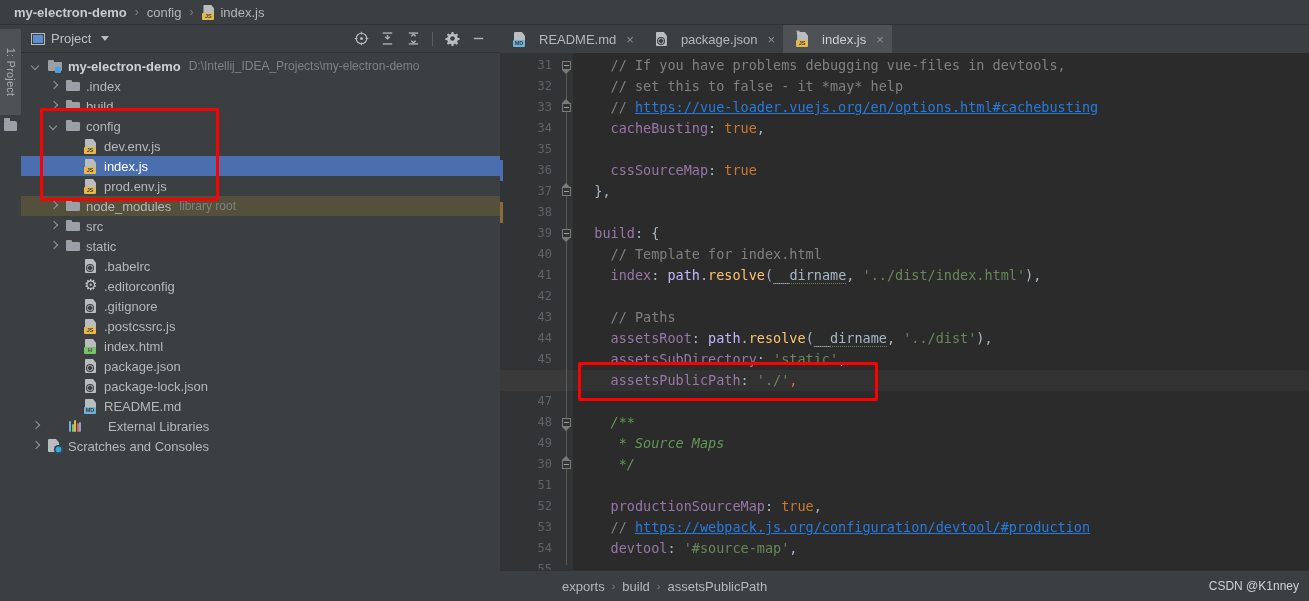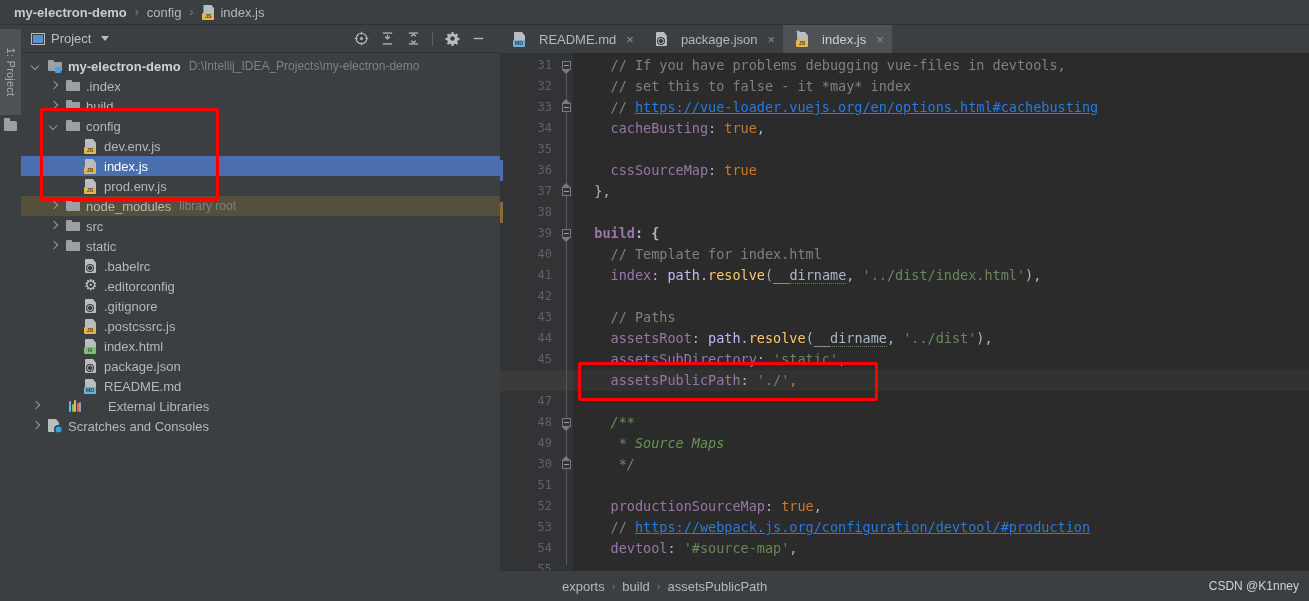--- a/index.html
+++ b/index.html
@@ -516,20 +516,25 @@
             </span>
             <span class="label">index.html</span>
           </div>
           <div class="row" style="padding-left: 46px;">
             <span class="arrow" style="margin-right: 6px;"></span>
             <span class="ico cfgfile"></span>
             <span class="label">package.json</span>
           </div>
           <div class="row" style="padding-left: 46px;">
             <span class="arrow" style="margin-right: 6px;"></span>
+            <span class="ico cfgfile"></span>
+            <span class="label">package-lock.json</span>
+          </div>
+          <div class="row" style="padding-left: 46px;">
+            <span class="arrow" style="margin-right: 6px;"></span>
             <span class="ico file">
               <span class="tag md">MD</span>
             </span>
             <span class="label">README.md</span>
           </div>
           <div class="row" style="padding-left: 10px; gap: 20px;">
             <span class="arrow right" style="margin-right: 6px;"></span>
             <span class="ico libs">
               <span class="bar" style="background: rgb(111, 178, 216); height: 11px; left: 2px;"></span>
               <span class="bar" style="background: rgb(119, 194, 107); height: 8px; left: 4.6px;"></span>
@@ -610,28 +615,28 @@
           <div class="caret-line-num" style="top: 317px;"></div>
           <div class="caret-line" style="top: 317px;"></div>
           <div class="fold-line" style="top: 8px; height: 504px;"></div>
           <div class="fold-box top" style="top: 8px;"></div>
           <div class="fold-box bot" style="top: 50px;"></div>
           <div class="fold-box bot" style="top: 134px;"></div>
           <div class="fold-box top" style="top: 176px;"></div>
           <div class="fold-box top" style="top: 365px;"></div>
           <div class="fold-box bot" style="top: 407px;"></div>
           <div class="codeline" style="top: 2px;"><span class="c-punct">    </span><span class="c-comment">// If you have problems debugging vue-files in devtools,</span></div>
-          <div class="codeline" style="top: 23px;"><span class="c-punct">    </span><span class="c-comment">// set this to false - it *may* index</span></div>
+          <div class="codeline" style="top: 23px;"><span class="c-punct">    </span><span class="c-comment">// set this to false - it *may* help</span></div>
           <div class="codeline" style="top: 44px;"><span class="c-punct">    </span><span class="c-comment">// </span><span class="c-link">https://vue-loader.vuejs.org/en/options.html#cachebusting</span></div>
           <div class="codeline" style="top: 65px;"><span class="c-punct">    </span><span class="c-prop">cacheBusting</span><span class="c-punct">: </span><span class="c-kw">true</span><span class="c-punct">,</span></div>
           <div class="codeline" style="top: 86px;"></div>
           <div class="codeline" style="top: 107px;"><span class="c-punct">    </span><span class="c-prop">cssSourceMap</span><span class="c-punct">: </span><span class="c-kw">true</span></div>
           <div class="codeline" style="top: 128px;"><span class="c-punct">  },</span></div>
           <div class="codeline" style="top: 149px;"></div>
-          <div class="codeline" style="top: 170px; font-weight: bold;"><span class="c-punct">  </span><span class="c-prop">build</span><span class="c-punct">: {</span></div>
+          <div class="codeline" style="top: 170px;"><span class="c-punct">  </span><span class="c-prop">build</span><span class="c-punct">: {</span></div>
           <div class="codeline" style="top: 191px;"><span class="c-punct">    </span><span class="c-comment">// Template for index.html</span></div>
           <div class="codeline" style="top: 212px;"><span class="c-punct">    </span><span class="c-prop">index</span><span class="c-punct">: </span><span class="c-ident">path</span><span class="c-punct">.</span><span class="c-fn">resolve</span><span class="c-punct">(</span><span class="c-dirname">__dirname</span><span class="c-punct">, </span><span class="c-str">'../dist/index.html'</span><span class="c-punct">),</span></div>
           <div class="codeline" style="top: 233px;"></div>
           <div class="codeline" style="top: 254px;"><span class="c-punct">    </span><span class="c-comment">// Paths</span></div>
           <div class="codeline" style="top: 275px;"><span class="c-punct">    </span><span class="c-prop">assetsRoot</span><span class="c-punct">: </span><span class="c-ident">path</span><span class="c-punct">.</span><span class="c-fn">resolve</span><span class="c-punct">(</span><span class="c-dirname">__dirname</span><span class="c-punct">, </span><span class="c-str">'../dist'</span><span class="c-punct">),</span></div>
           <div class="codeline" style="top: 296px;"><span class="c-punct">    </span><span class="c-prop">assetsSubDirectory</span><span class="c-punct">: </span><span class="c-str">'static'</span><span class="c-punct">,</span></div>
           <div class="codeline" style="top: 317px;"><span class="c-punct">    </span><span class="c-prop">assetsPublicPath</span><span class="c-punct">: </span><span class="c-str">'./'</span><span class="c-kw">,</span></div>
           <div class="codeline" style="top: 338px;"></div>
           <div class="codeline" style="top: 359px;"><span class="c-punct">    </span><span class="c-green">/**</span></div>
           <div class="codeline" style="top: 380px;"><span class="c-punct">     </span><span class="c-green">* Source Maps</span></div>

